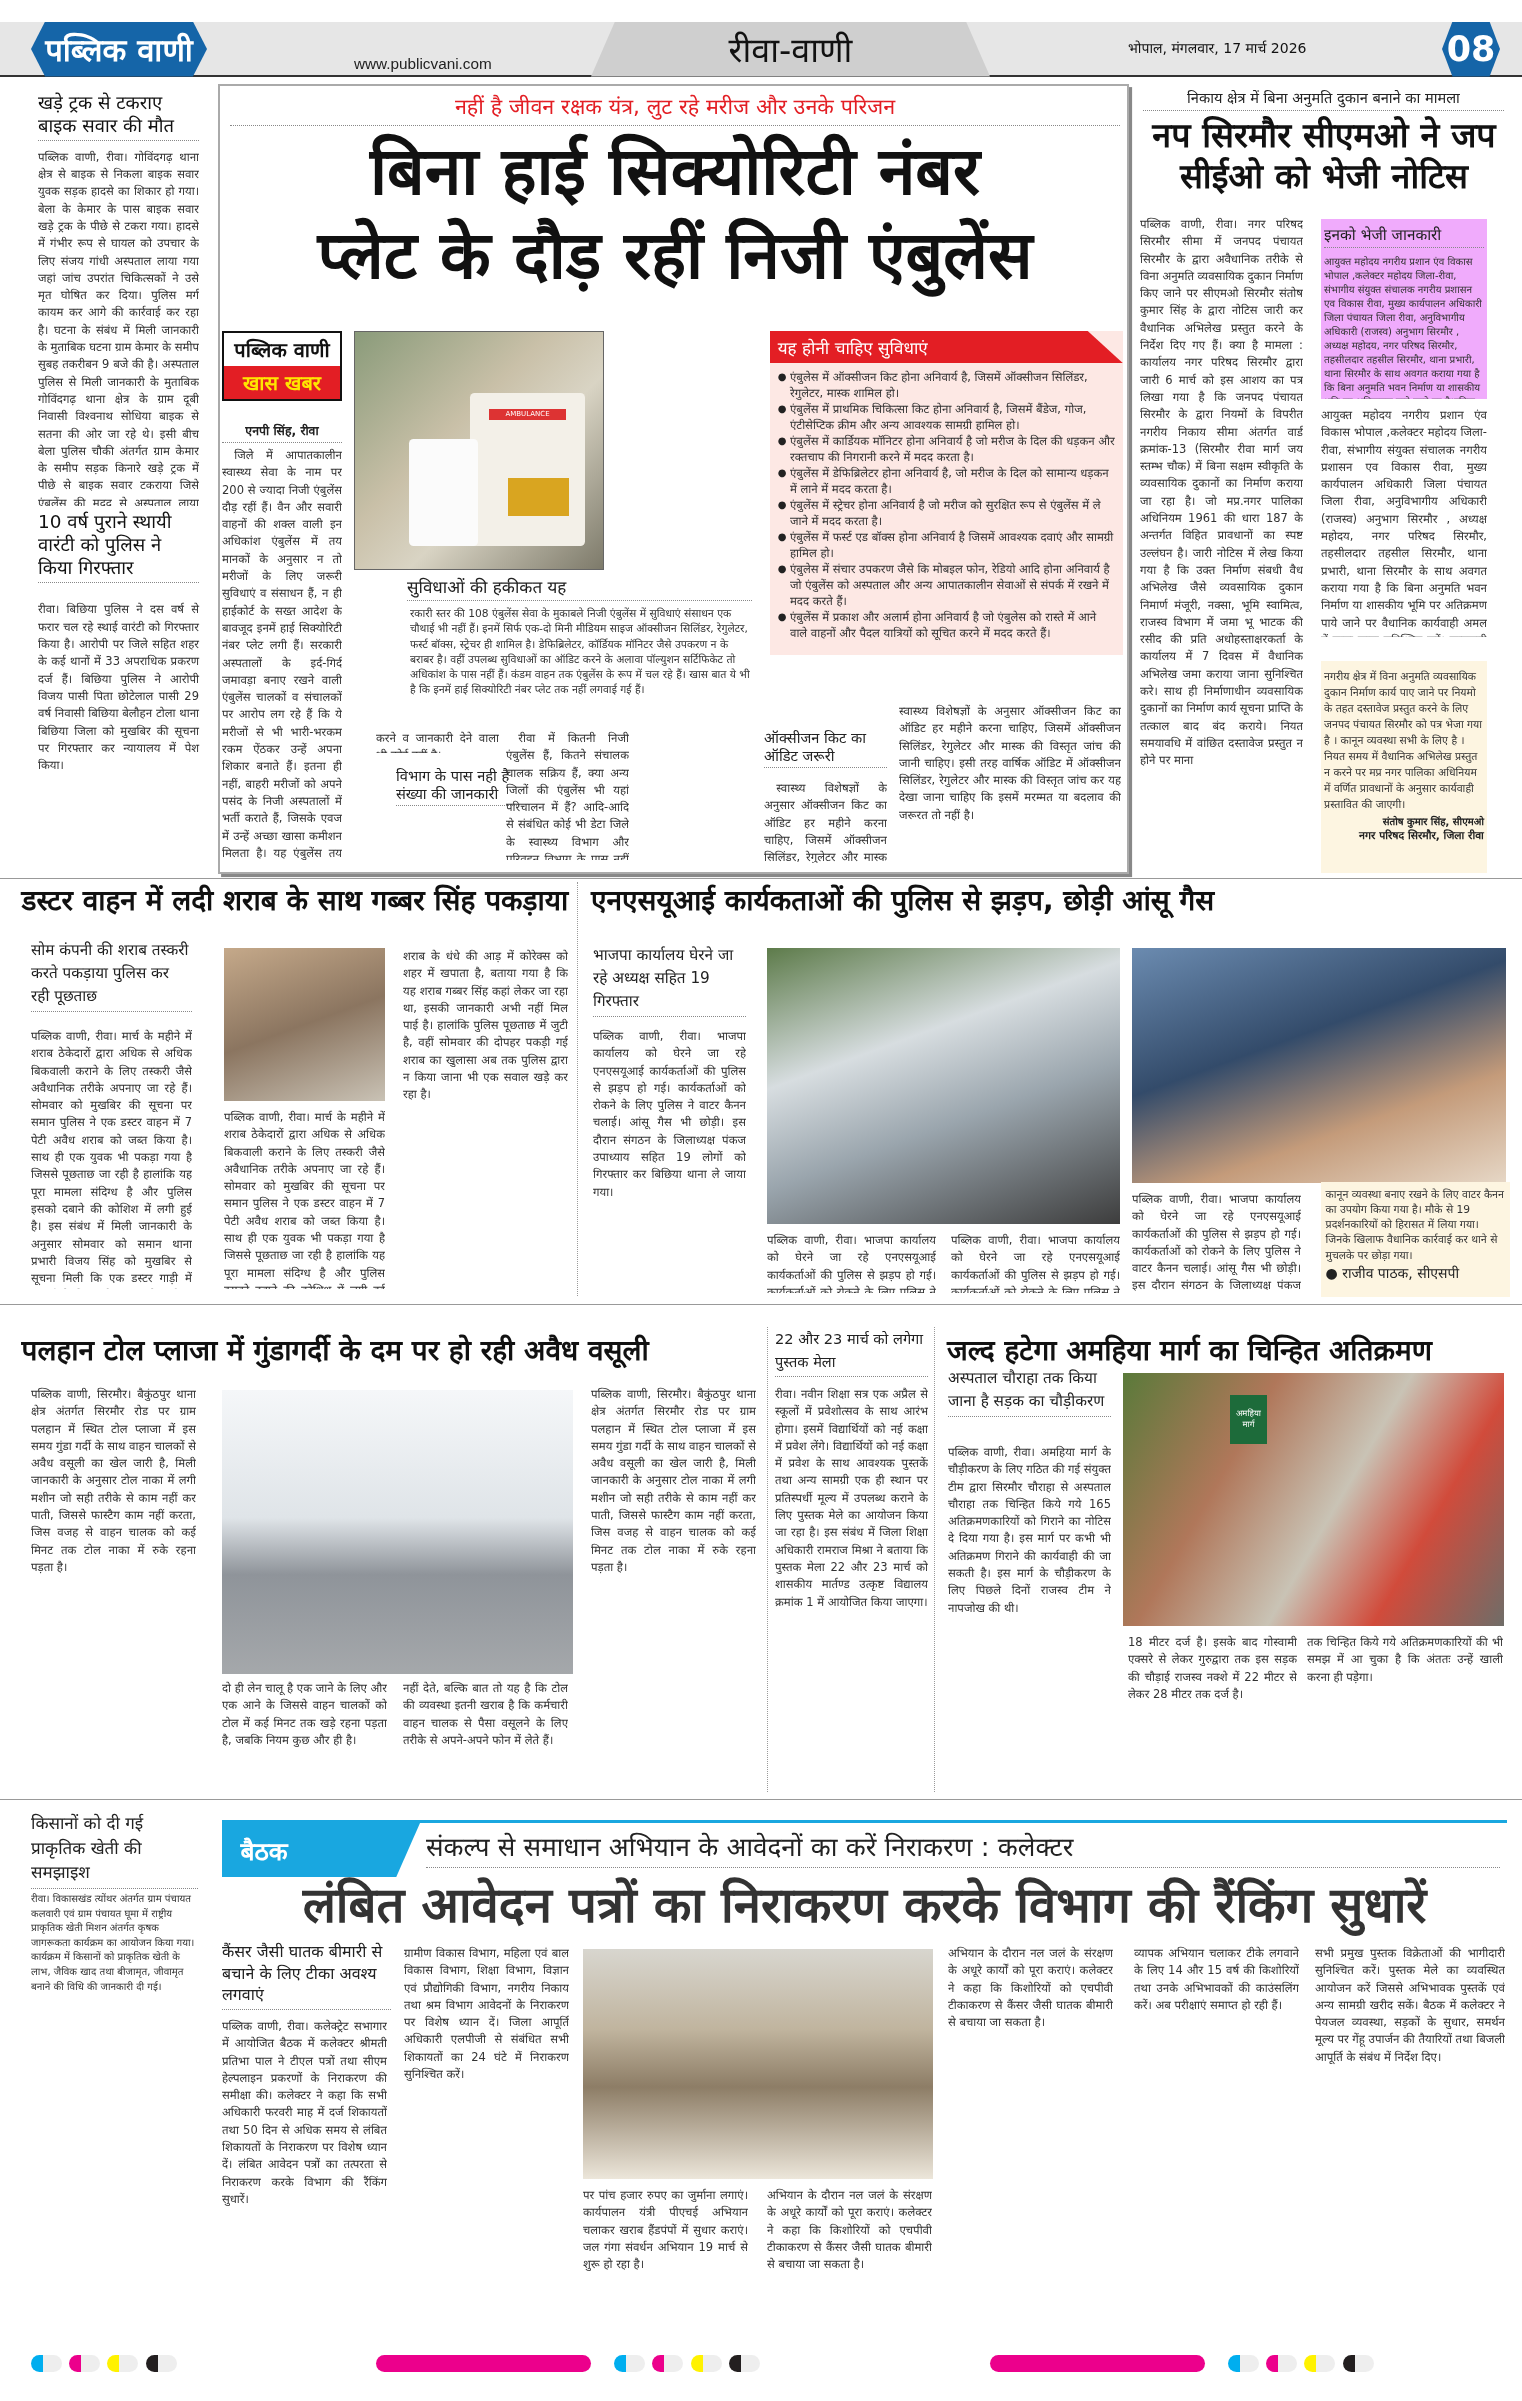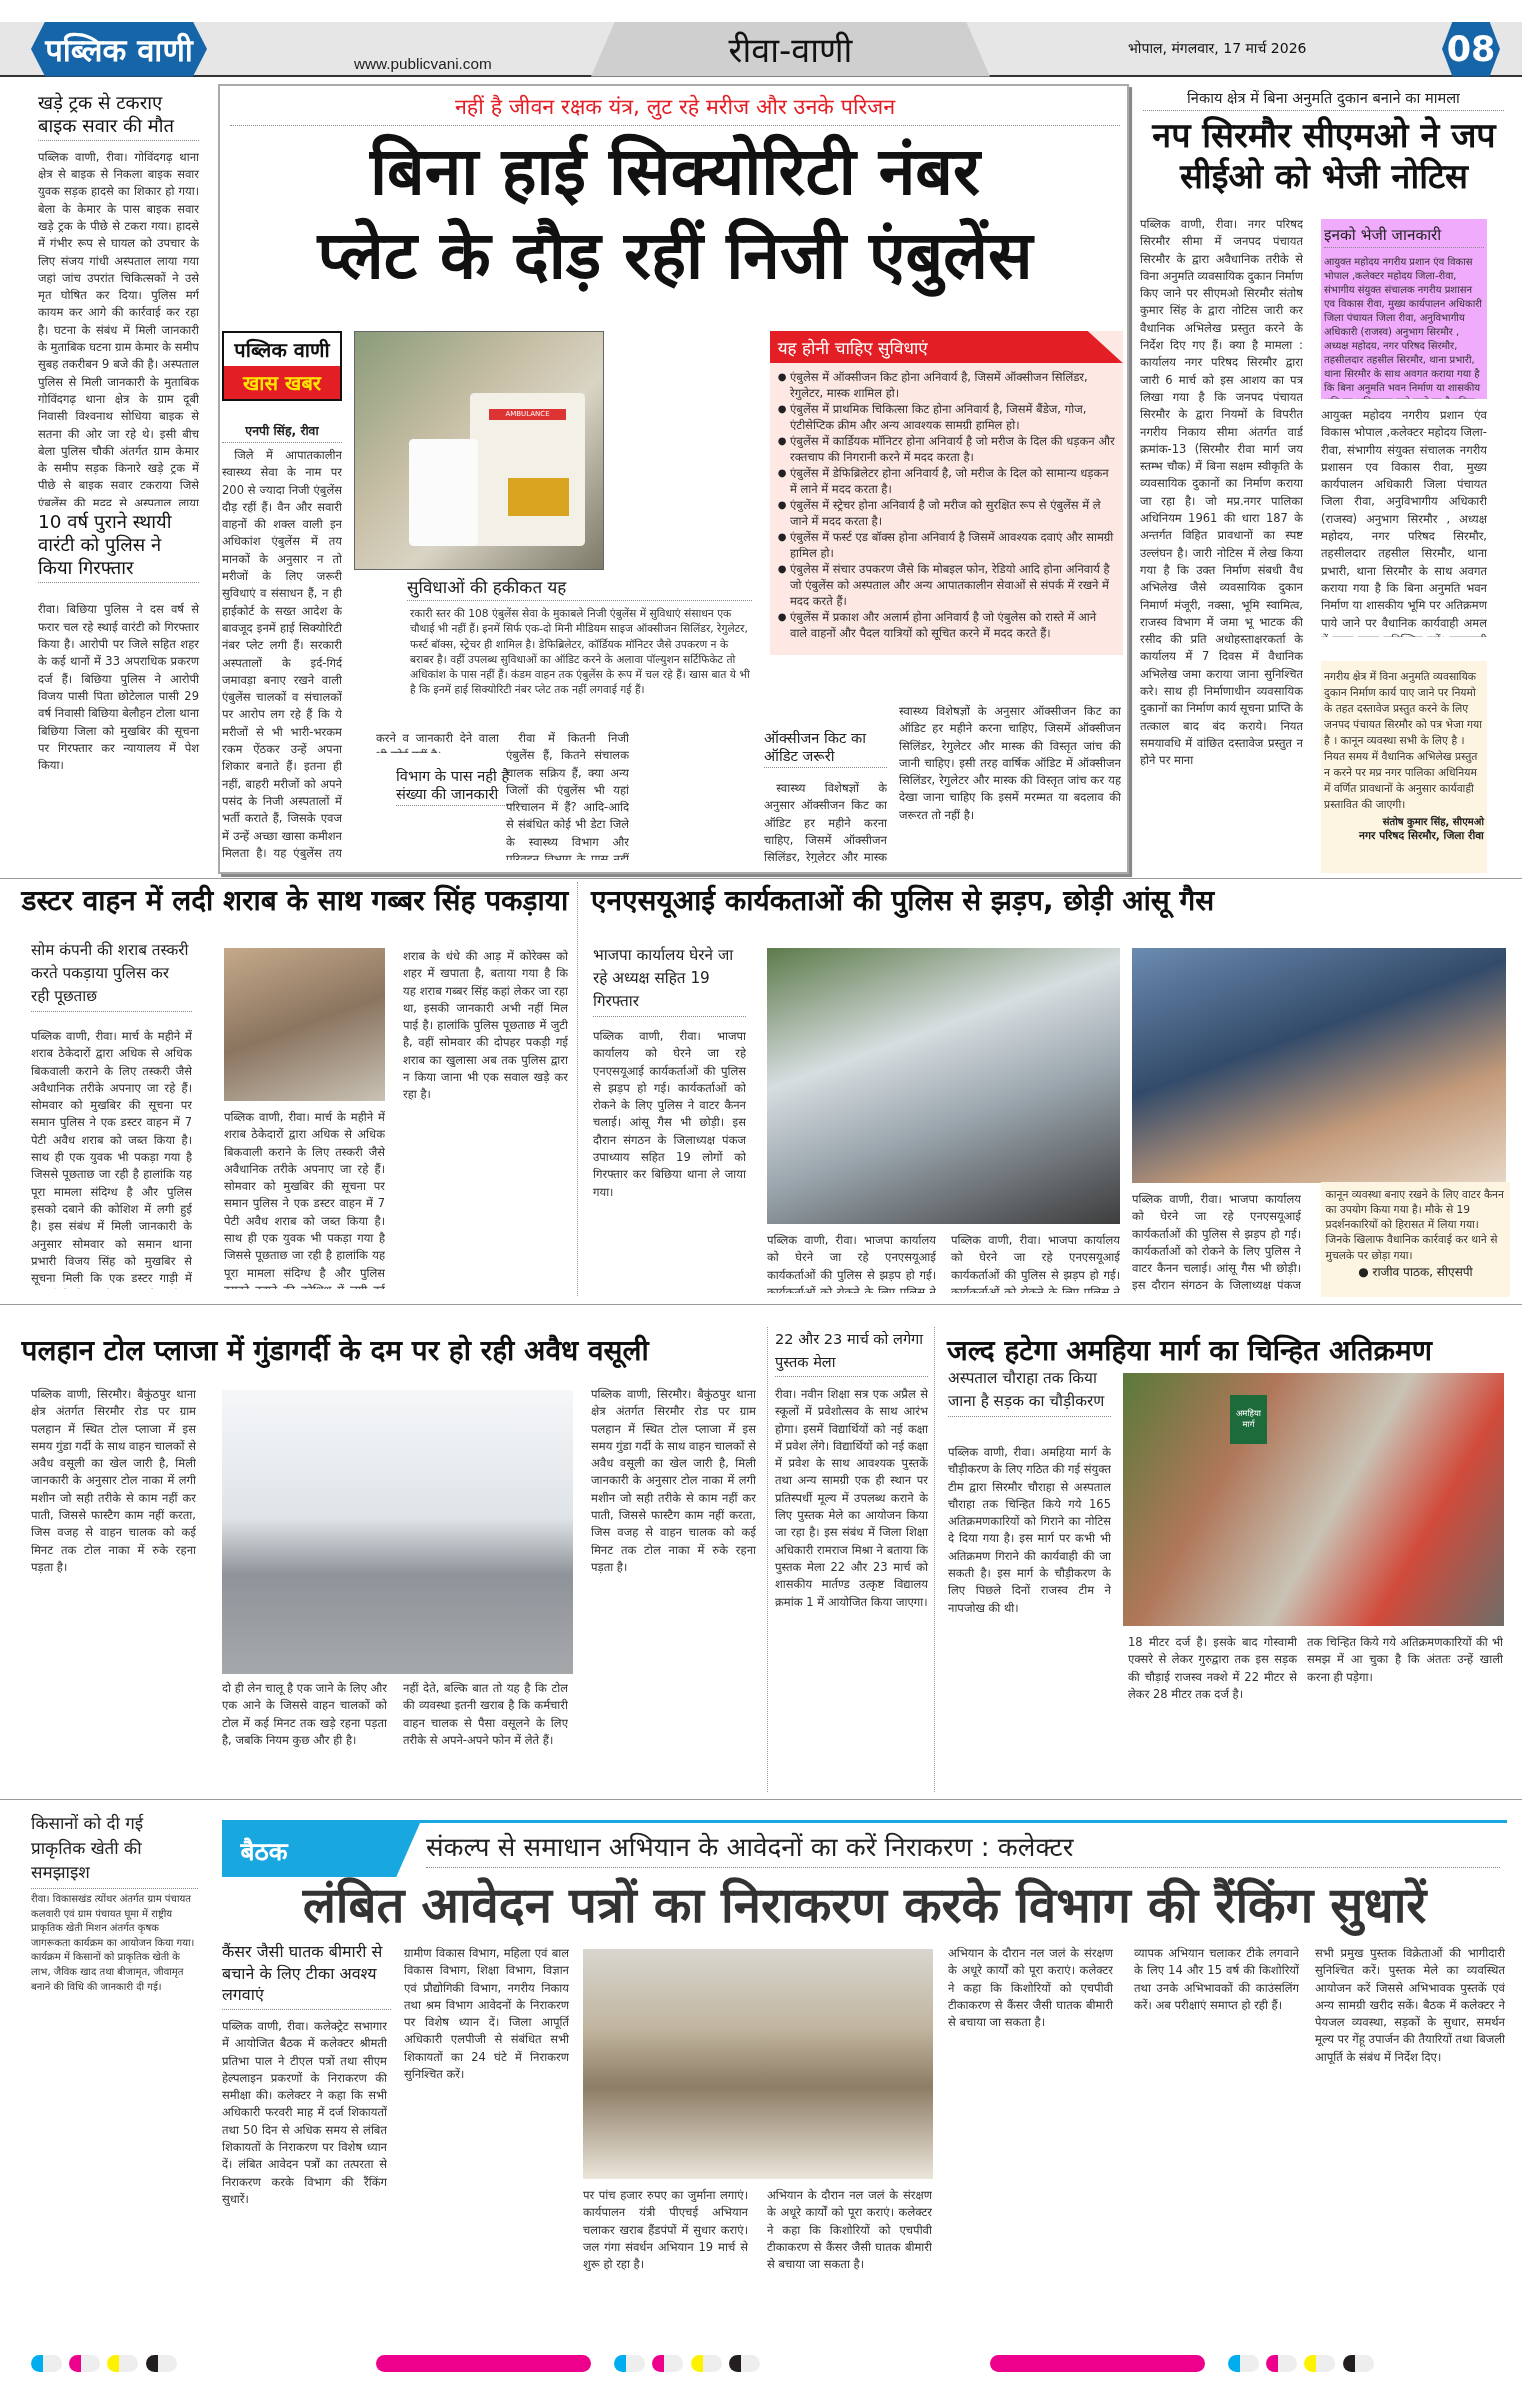--- a/index.html
+++ b/index.html
@@ -108,21 +108,21 @@
 
 <div class="abs rule" style="left:593px;top:944px;width:153px;font-size:15.3px;line-height:23px;padding-bottom:3.1px">भाजपा कार्यालय घेरने जा रहे अध्यक्ष सहित 19 गिरफ्तार</div>
 <p class="abs col-text" style="left:593px;top:1028px;width:153px;height:261px;overflow:hidden">पब्लिक वाणी, रीवा। भाजपा कार्यालय को घेरने जा रहे एनएसयूआई कार्यकर्ताओं की पुलिस से झड़प हो गई। कार्यकर्ताओं को रोकने के लिए पुलिस ने वाटर कैनन चलाई। आंसू गैस भी छोड़ी। इस दौरान संगठन के जिलाध्यक्ष पंकज उपाध्याय सहित 19 लोगों को गिरफ्तार कर बिछिया थाना ले जाया गया।</p>
 <div class="abs photo" style="left:767px;top:948px;width:353px;height:276px;background:linear-gradient(160deg,#5d7b4a,#d7dde0 35%,#9aa5ad 60%,#3d3d3d)"></div>
 <div class="abs photo" style="left:1132px;top:948px;width:374px;height:235px;background:linear-gradient(160deg,#6b8bb0,#334b6a 40%,#c49b7a 70%,#e6d7c6)"></div>
 <p class="abs col-text" style="left:767px;top:1232px;width:169px;height:61px;overflow:hidden">पब्लिक वाणी, रीवा। भाजपा कार्यालय को घेरने जा रहे एनएसयूआई कार्यकर्ताओं की पुलिस से झड़प हो गई। कार्यकर्ताओं को रोकने के लिए पुलिस ने वाटर कैनन चलाई। आंसू गैस भी छोड़ी। इस दौरान संगठन के जिलाध्यक्ष पंकज उपाध्याय सहित 19 लोगों को गिरफ्तार कर बिछिया थाना ले जाया गया।</p>
 <p class="abs col-text" style="left:951px;top:1232px;width:169px;height:61px;overflow:hidden">पब्लिक वाणी, रीवा। भाजपा कार्यालय को घेरने जा रहे एनएसयूआई कार्यकर्ताओं की पुलिस से झड़प हो गई। कार्यकर्ताओं को रोकने के लिए पुलिस ने वाटर कैनन चलाई। आंसू गैस भी छोड़ी। इस दौरान संगठन के जिलाध्यक्ष पंकज उपाध्याय सहित 19 लोगों को गिरफ्तार कर बिछिया थाना ले जाया गया।</p>
 <p class="abs col-text" style="left:1132px;top:1191px;width:169px;height:100px;overflow:hidden">पब्लिक वाणी, रीवा। भाजपा कार्यालय को घेरने जा रहे एनएसयूआई कार्यकर्ताओं की पुलिस से झड़प हो गई। कार्यकर्ताओं को रोकने के लिए पुलिस ने वाटर कैनन चलाई। आंसू गैस भी छोड़ी। इस दौरान संगठन के जिलाध्यक्ष पंकज उपाध्याय सहित 19 लोगों को गिरफ्तार कर बिछिया थाना ले जाया गया।</p>
 <div class="abs" style="left:1321px;top:1182px;width:189px;height:115px;background:#fdf5e1;padding:4.6px">
   <p style="font-size:10.7px;line-height:15.3px;color:#333">कानून व्यवस्था बनाए रखने के लिए वाटर कैनन का उपयोग किया गया है। मौके से 19 प्रदर्शनकारियों को हिरासत में लिया गया। जिनके खिलाफ वैधानिक कार्रवाई कर थाने से मुचलके पर छोड़ा गया।</p>
-  <div style="text-align:center;font-size:12px">● <span>राजीव पाठक, सीएसपी</span></div>
+  <div style="text-align:left;font-size:14px">● <span>राजीव पाठक, सीएसपी</span></div>
 </div>
 
 <div class="abs" style="left:0;top:1304px;width:1522px;border-top:1.5px solid #999"></div>
 <h2 class="abs" style="left:21.5px;top:1332px;width:752px;font-size:28px;line-height:38px;color:#111">पलहान टोल प्लाजा में गुंडागर्दी के दम पर हो रही अवैध वसूली</h2>
 <p class="abs col-text" style="left:31px;top:1386px;width:165px;height:407px;overflow:hidden">पब्लिक वाणी, सिरमौर। बैकुंठपुर थाना क्षेत्र अंतर्गत सिरमौर रोड पर ग्राम पलहान में स्थित टोल प्लाजा में इस समय गुंडा गर्दी के साथ वाहन चालकों से अवैध वसूली का खेल जारी है, मिली जानकारी के अनुसार टोल नाका में लगी मशीन जो सही तरीके से काम नहीं कर पाती, जिससे फास्टैग काम नहीं करता, जिस वजह से वाहन चालक को कई मिनट तक टोल नाका में रुके रहना पड़ता है।</p>
 <div class="abs photo" style="left:222px;top:1390px;width:351px;height:284px;background:linear-gradient(180deg,#f5f7f9 0%,#dfe4e8 45%,#8f949a 65%,#a5a8ab 100%)"></div>
 <p class="abs col-text" style="left:222px;top:1680px;width:165px;height:112px;overflow:hidden">दो ही लेन चालू है एक जाने के लिए और एक आने के जिससे वाहन चालकों को टोल में कई मिनट तक खड़े रहना पड़ता है, जबकि नियम कुछ और ही है।</p>
 <p class="abs col-text" style="left:403px;top:1680px;width:165px;height:112px;overflow:hidden">नहीं देते, बल्कि बात तो यह है कि टोल की व्यवस्था इतनी खराब है कि कर्मचारी वाहन चालक से पैसा वसूलने के लिए तरीके से अपने-अपने फोन में लेते हैं।</p>
 <p class="abs col-text" style="left:591px;top:1386px;width:165px;height:407px;overflow:hidden">पब्लिक वाणी, सिरमौर। बैकुंठपुर थाना क्षेत्र अंतर्गत सिरमौर रोड पर ग्राम पलहान में स्थित टोल प्लाजा में इस समय गुंडा गर्दी के साथ वाहन चालकों से अवैध वसूली का खेल जारी है, मिली जानकारी के अनुसार टोल नाका में लगी मशीन जो सही तरीके से काम नहीं कर पाती, जिससे फास्टैग काम नहीं करता, जिस वजह से वाहन चालक को कई मिनट तक टोल नाका में रुके रहना पड़ता है।</p>
 <div class="abs vline" style="left:767px;top:1327px;height:465px"></div>

